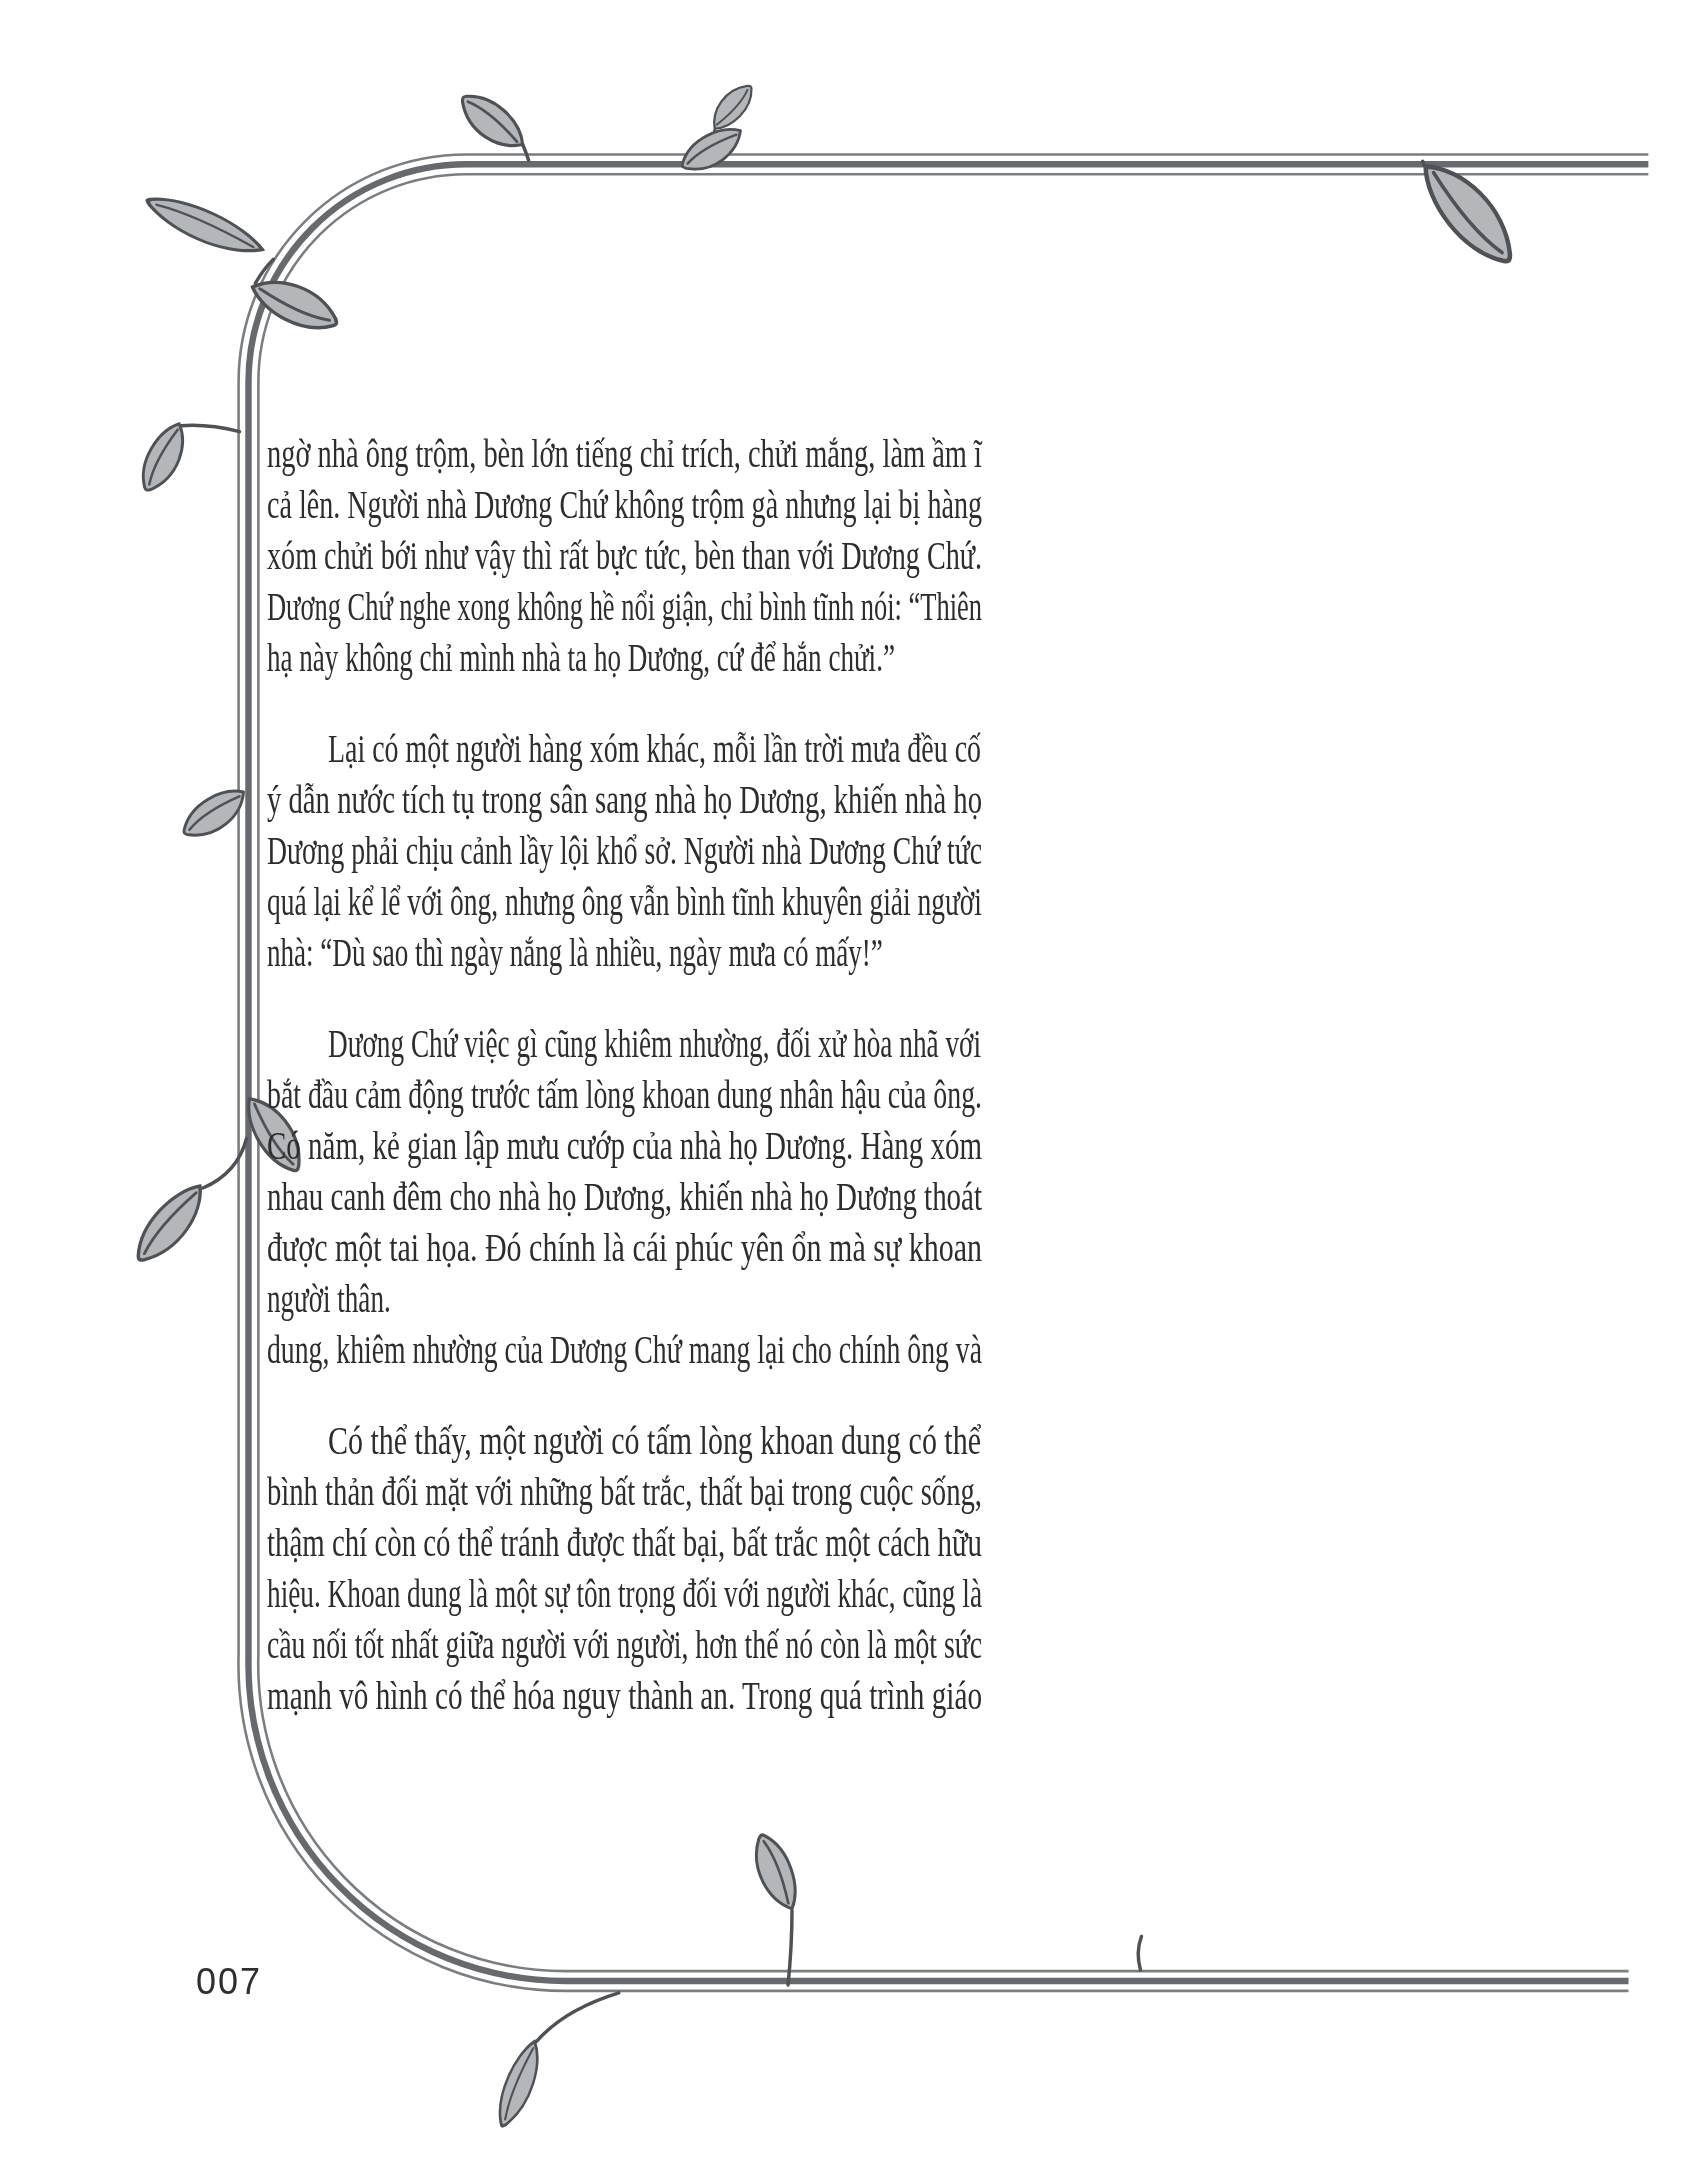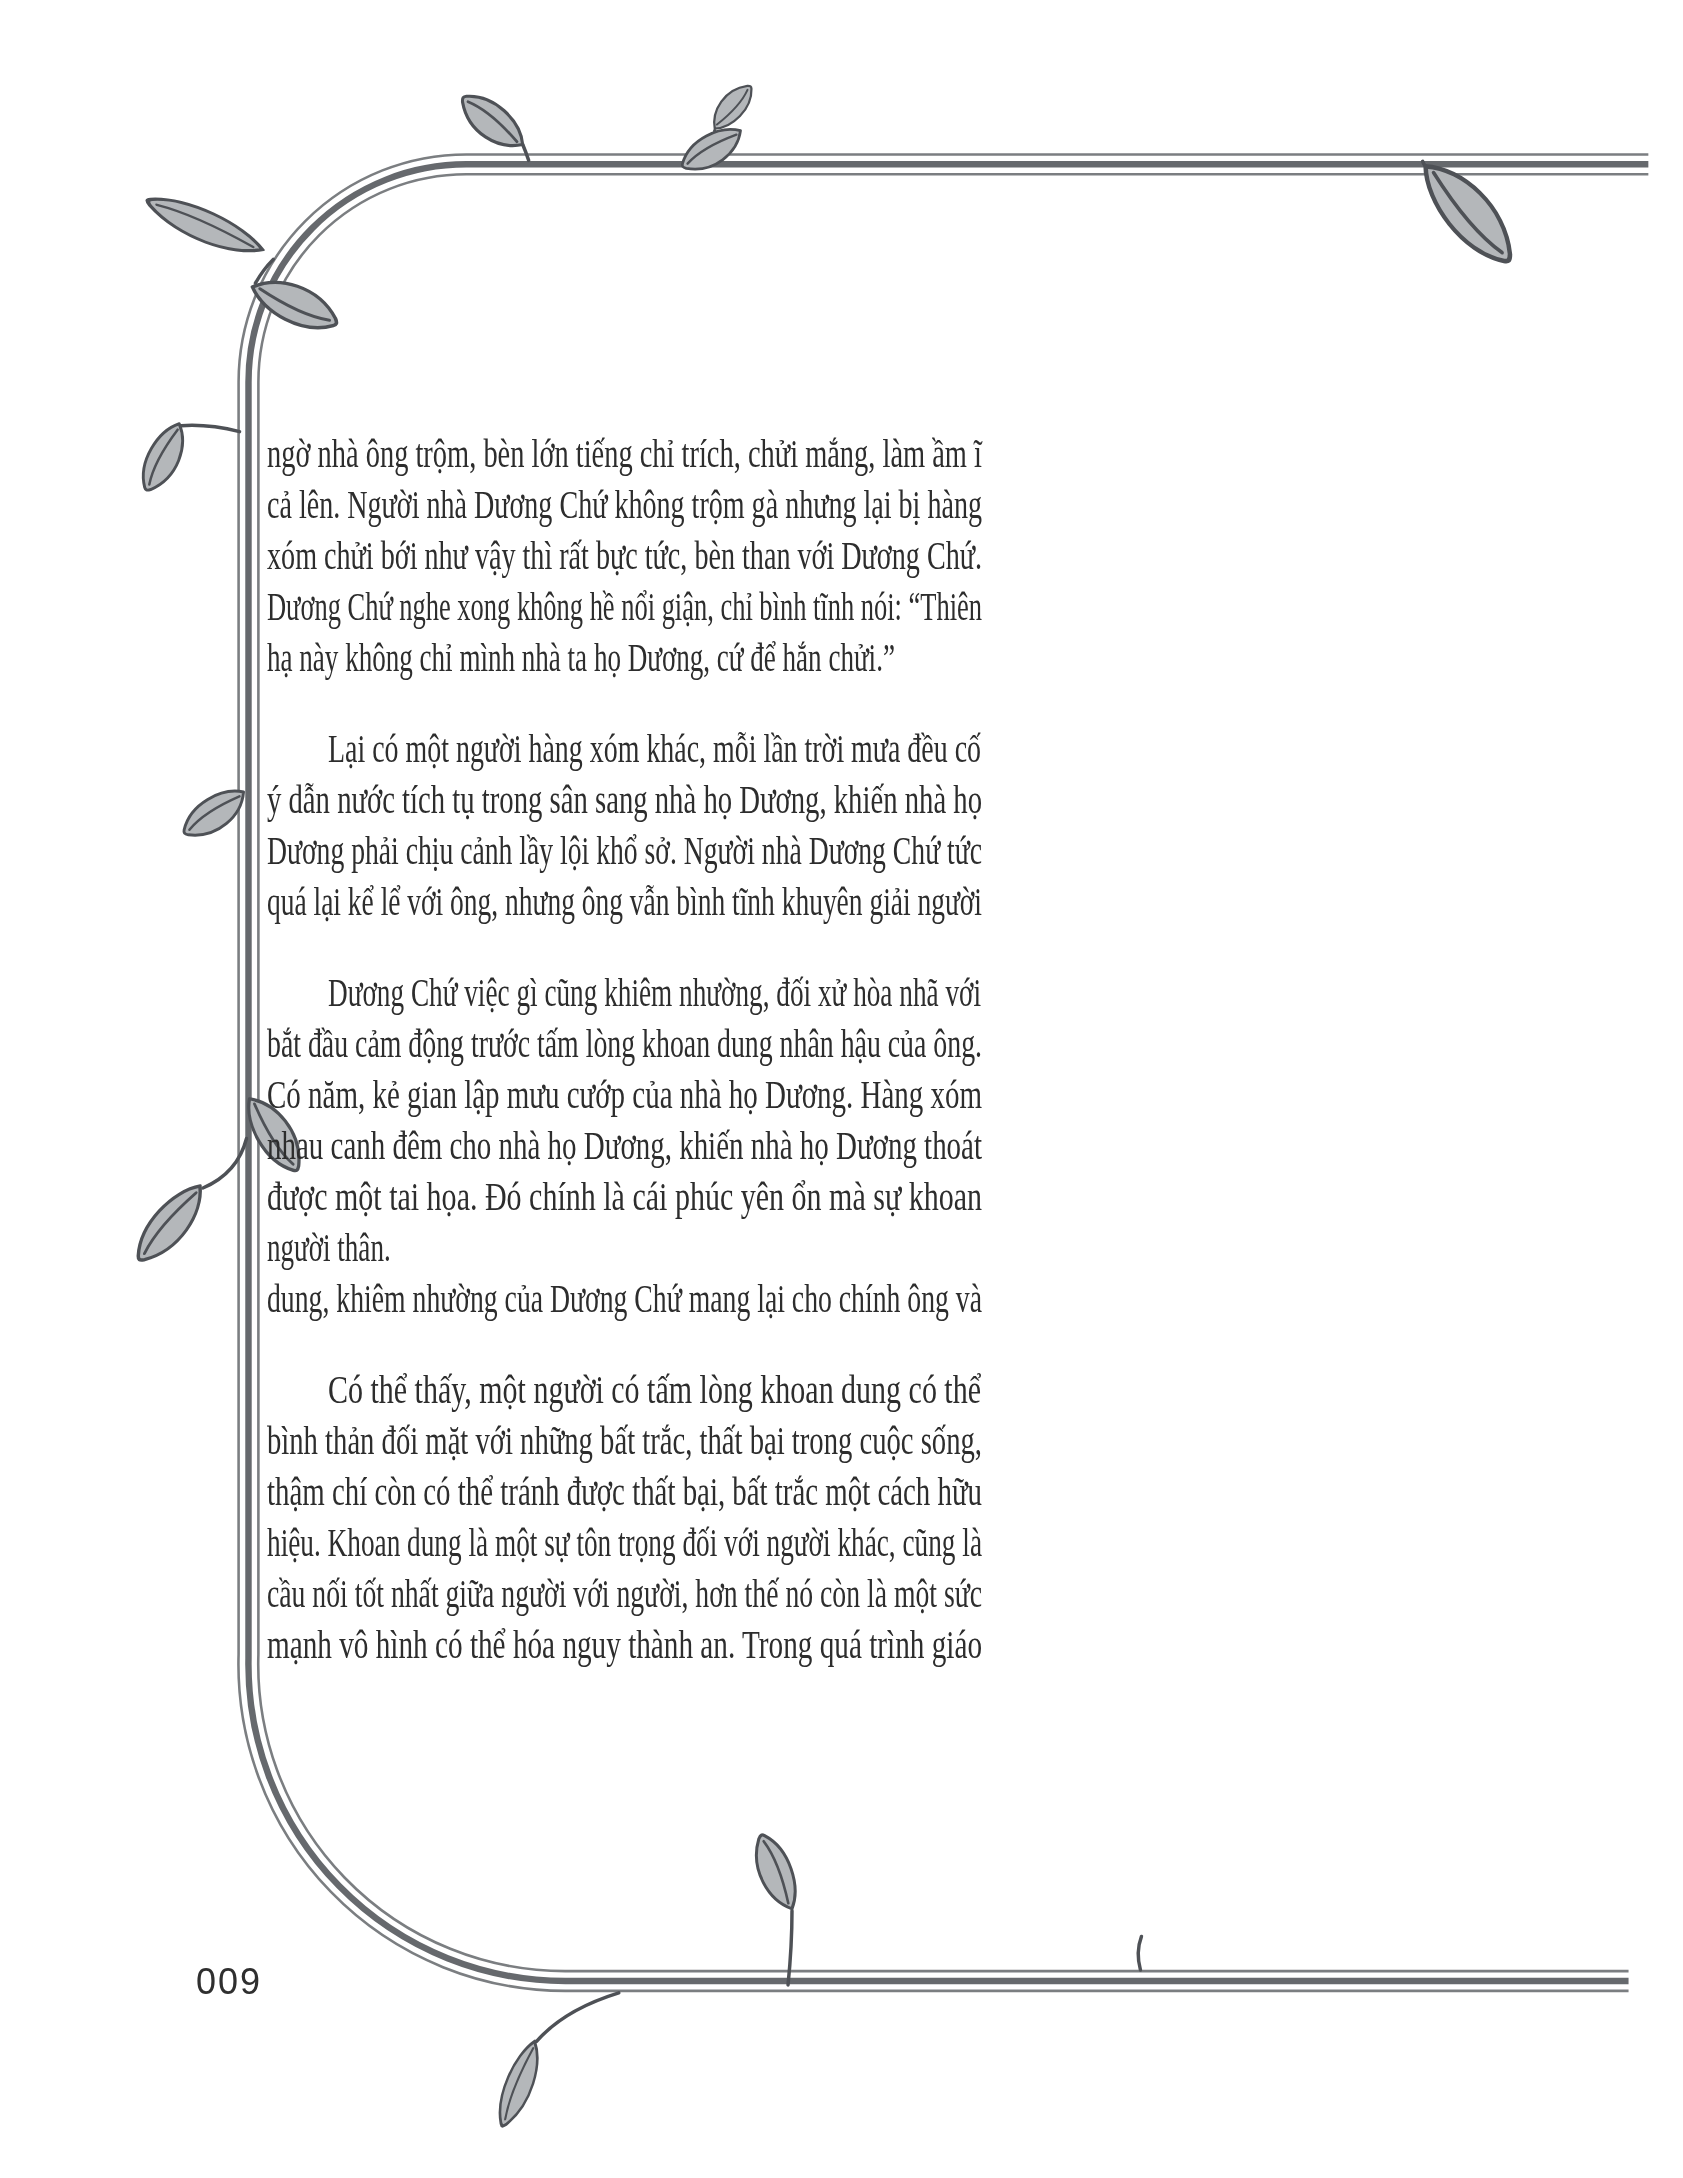--- a/index.html
+++ b/index.html
@@ -104,36 +104,37 @@
         <div class="line"><span class="line-inner" style="transform: scaleX(0.68464);">cả lên. Người nhà Dương Chứ không trộm gà nhưng lại bị hàng</span></div>
         <div class="line"><span class="line-inner" style="transform: scaleX(0.686088);">xóm chửi bới như vậy thì rất bực tức, bèn than với Dương Chứ.</span></div>
         <div class="line"><span class="line-inner" style="transform: scaleX(0.645252);">Dương Chứ nghe xong không hề nổi giận, chỉ bình tĩnh nói: “Thiên</span></div>
         <div class="line"><span class="line-inner" style="transform: scaleX(0.66);">hạ này không chỉ mình nhà ta họ Dương, cứ để hắn chửi.”</span></div>
       </div>
       <div class="para">
         <div class="line indent"><span class="line-inner" style="transform: scaleX(0.681029);">Lại có một người hàng xóm khác, mỗi lần trời mưa đều cố</span></div>
         <div class="line"><span class="line-inner" style="transform: scaleX(0.69993);">ý dẫn nước tích tụ trong sân sang nhà họ Dương, khiến nhà họ</span></div>
         <div class="line"><span class="line-inner" style="transform: scaleX(0.674628);">Dương phải chịu cảnh lầy lội khổ sở. Người nhà Dương Chứ tức</span></div>
         <div class="line"><span class="line-inner" style="transform: scaleX(0.670034);">quá lại kể lể với ông, nhưng ông vẫn bình tĩnh khuyên giải người</span></div>
+        <div class="line"><span class="line-inner" style="transform: scaleX(0.66);">nhà: “Dù sao thì ngày nắng là nhiều, ngày mưa có mấy!”</span></div>
       </div>
       <div class="para">
         <div class="line indent"><span class="line-inner" style="transform: scaleX(0.664346);">Dương Chứ việc gì cũng khiêm nhường, đối xử hòa nhã với</span></div>
         <div class="line"><span class="line-inner" style="transform: scaleX(0.678479);">bắt đầu cảm động trước tấm lòng khoan dung nhân hậu của ông.</span></div>
         <div class="line"><span class="line-inner" style="transform: scaleX(0.706642);">Có năm, kẻ gian lập mưu cướp của nhà họ Dương. Hàng xóm</span></div>
         <div class="line"><span class="line-inner" style="transform: scaleX(0.70626);">nhau canh đêm cho nhà họ Dương, khiến nhà họ Dương thoát</span></div>
         <div class="line"><span class="line-inner" style="transform: scaleX(0.731832);">được một tai họa. Đó chính là cái phúc yên ổn mà sự khoan</span></div>
         <div class="line"><span class="line-inner" style="transform: scaleX(0.66);">người thân.</span></div>
         <div class="line"><span class="line-inner" style="transform: scaleX(0.676173);">dung, khiêm nhường của Dương Chứ mang lại cho chính ông và</span></div>
       </div>
       <div class="para">
         <div class="line indent"><span class="line-inner" style="transform: scaleX(0.731243);">Có thể thấy, một người có tấm lòng khoan dung có thể</span></div>
         <div class="line"><span class="line-inner" style="transform: scaleX(0.698829);">bình thản đối mặt với những bất trắc, thất bại trong cuộc sống,</span></div>
         <div class="line"><span class="line-inner" style="transform: scaleX(0.704022);">thậm chí còn có thể tránh được thất bại, bất trắc một cách hữu</span></div>
         <div class="line"><span class="line-inner" style="transform: scaleX(0.665068);">hiệu. Khoan dung là một sự tôn trọng đối với người khác, cũng là</span></div>
         <div class="line"><span class="line-inner" style="transform: scaleX(0.675744);">cầu nối tốt nhất giữa người với người, hơn thế nó còn là một sức</span></div>
         <div class="line"><span class="line-inner" style="transform: scaleX(0.712684);">mạnh vô hình có thể hóa nguy thành an. Trong quá trình giáo</span></div>
       </div>
     </main>
 
-  <div class="page-number">009</div>
+  <div class="page-number">007</div>
 
 </div>
 
 
 </body></html>

